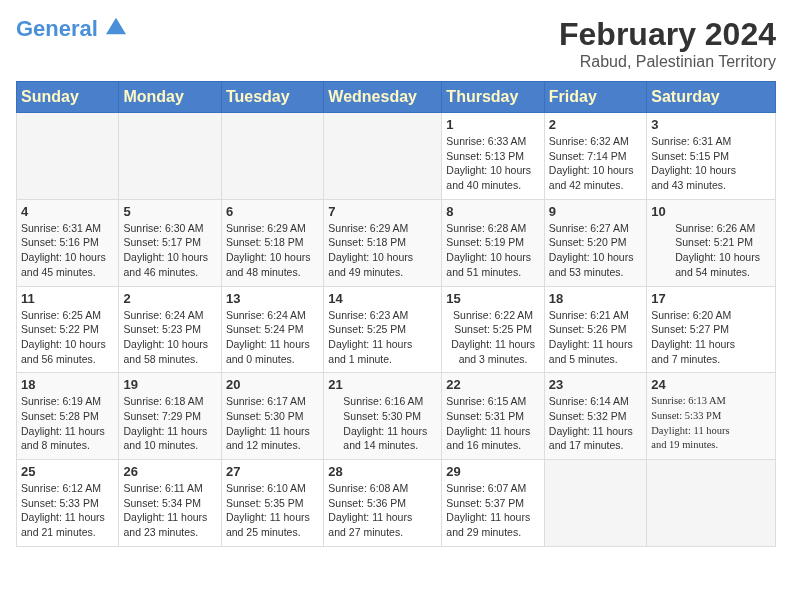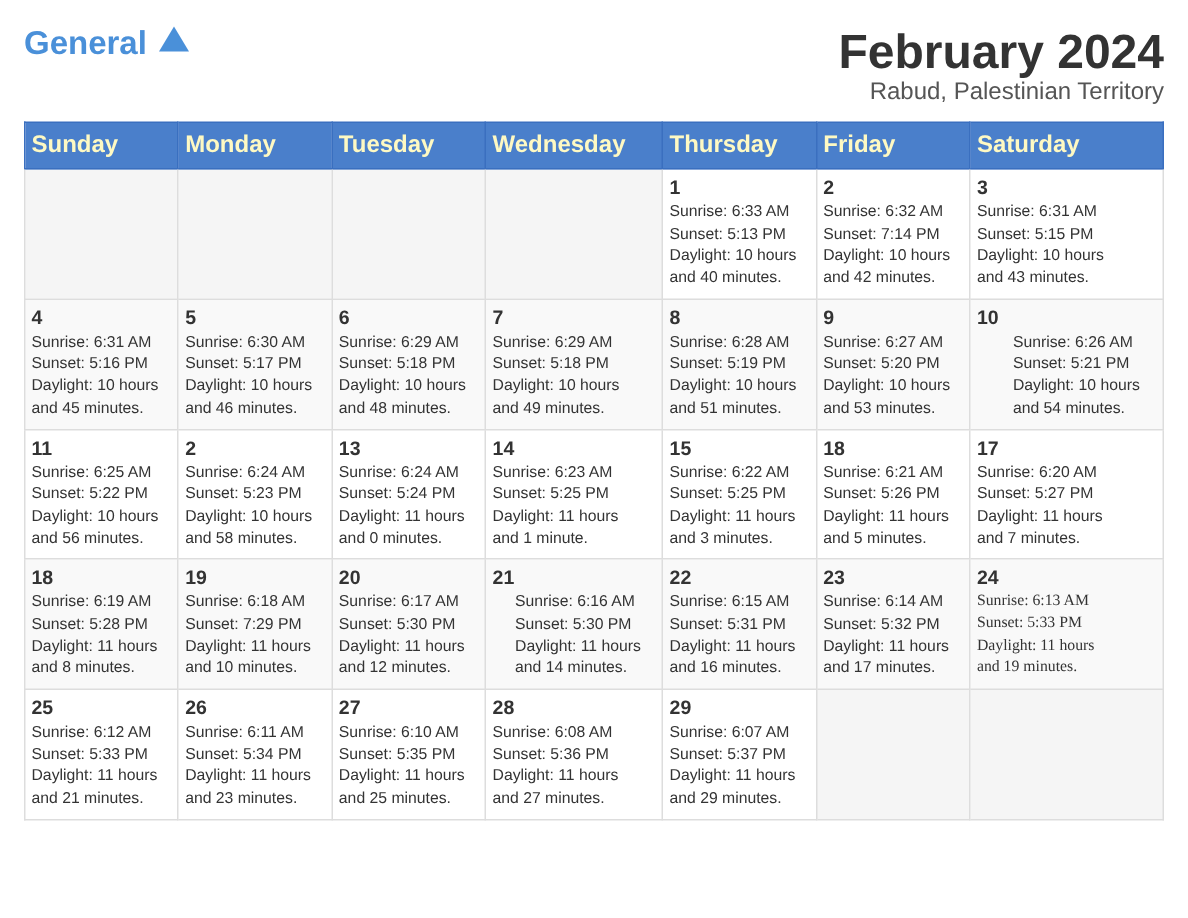--- a/index.html
+++ b/index.html
@@ -227,21 +227,21 @@
         </td>
         <td>
           <span class="day-number">14</span>
           <div class="day-info" style="white-space: pre-line;">Sunrise: 6:23 AM
 Sunset: 5:25 PM
 Daylight: 11 hours
 and 1 minute.</div>
         </td>
         <td>
           <span class="day-number">15</span>
-          <div class="day-info" style="white-space: pre-line;">Sunrise: 6:22 AM
+          <div class="day-info" style="white-space: pre-line; text-align: center;">Sunrise: 6:22 AM
 Sunset: 5:25 PM
 Daylight: 11 hours
 and 3 minutes.</div>
         </td>
         <td>
           <span class="day-number">18</span>
           <div class="day-info" style="white-space: pre-line;">Sunrise: 6:21 AM
 Sunset: 5:26 PM
 Daylight: 11 hours
 and 5 minutes.</div>

